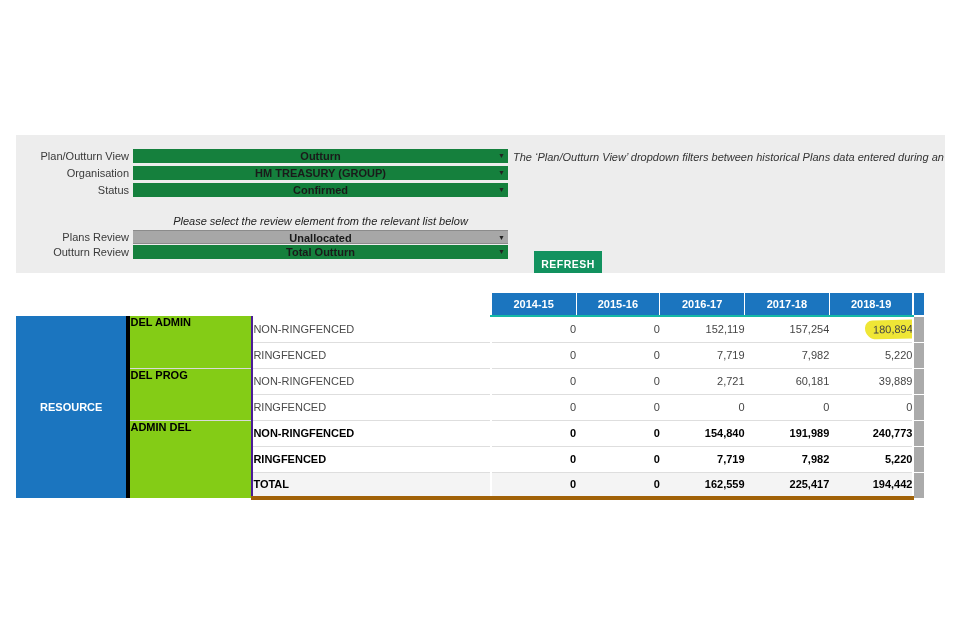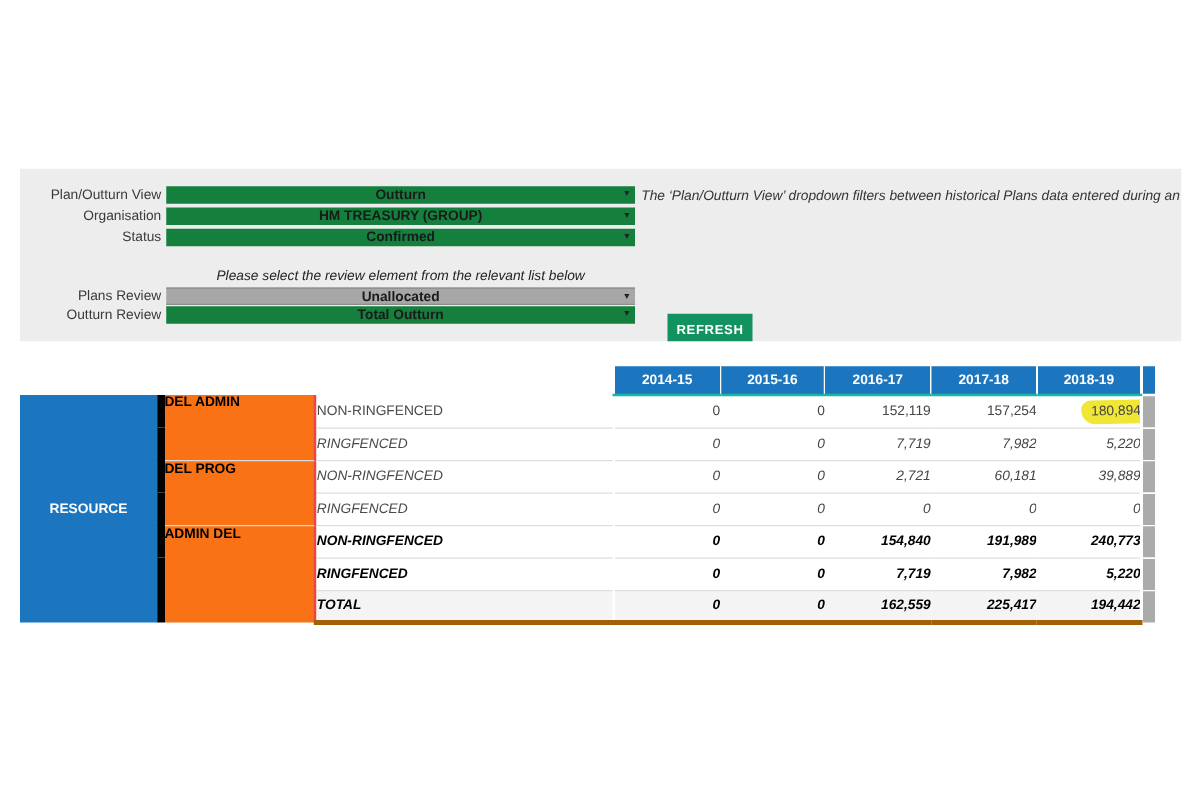--- a/index.html
+++ b/index.html
@@ -69,34 +69,34 @@
     border-left: 1px solid #ffffff; border-bottom: 2px solid #14b8a6;
   }
   th.blank { background: transparent; border: none; }
   th.sliver-h {
     background: #1b75bf; border-left: 2px solid #ffffff;
     border-bottom: 2px solid #ffffff;
   }
   td.resource {
     background: #1b75bf; color: #ffffff; font-weight: bold;
     text-align: center; vertical-align: middle;
-    border-right: 6px solid #000000; font-size: 11px;
+    border-right: 4px solid #000000; font-size: 11px;
   }
   td.group {
-    background: #f97316; color: #000000; font-weight: bold;
+    background: #84cc16; color: #000000; font-weight: bold;
     vertical-align: top; padding: 5px 4px 0 7px;
-    border-right: 2px solid #ef4444;
+    border-right: 2px solid #4c1d95;
   }
   td.group.boundary { border-top: 1px solid #d9d9d9; }
   td.cat {
     color: #4a4a4a; padding-left: 7px; height: 26px;
     border-right: 2px solid #ffffff;
   }
   td.val { color: #454545; text-align: right; padding-right: 12px; }
-  tr.sep td.cat, tr.sep td.val { border-top: 1px solid #dedede; font-style: italic; }
+  tr.sep td.cat, tr.sep td.val { border-top: 1px solid #dedede; }
   tr.bold td.cat, tr.bold td.val { color: #000000; font-weight: bold; }
   tr.last td.cat, tr.last td.val { background: #f4f4f4; border-bottom: 4px solid #a16207; }
   td.sliver {
     background: #ababab;
     border-left: 2px solid #ffffff; border-top: 1px solid #ffffff;
   }
   .hl {
     display: inline-block;
     background: #efe636;
     padding: 3px 9px 4px 8px;

